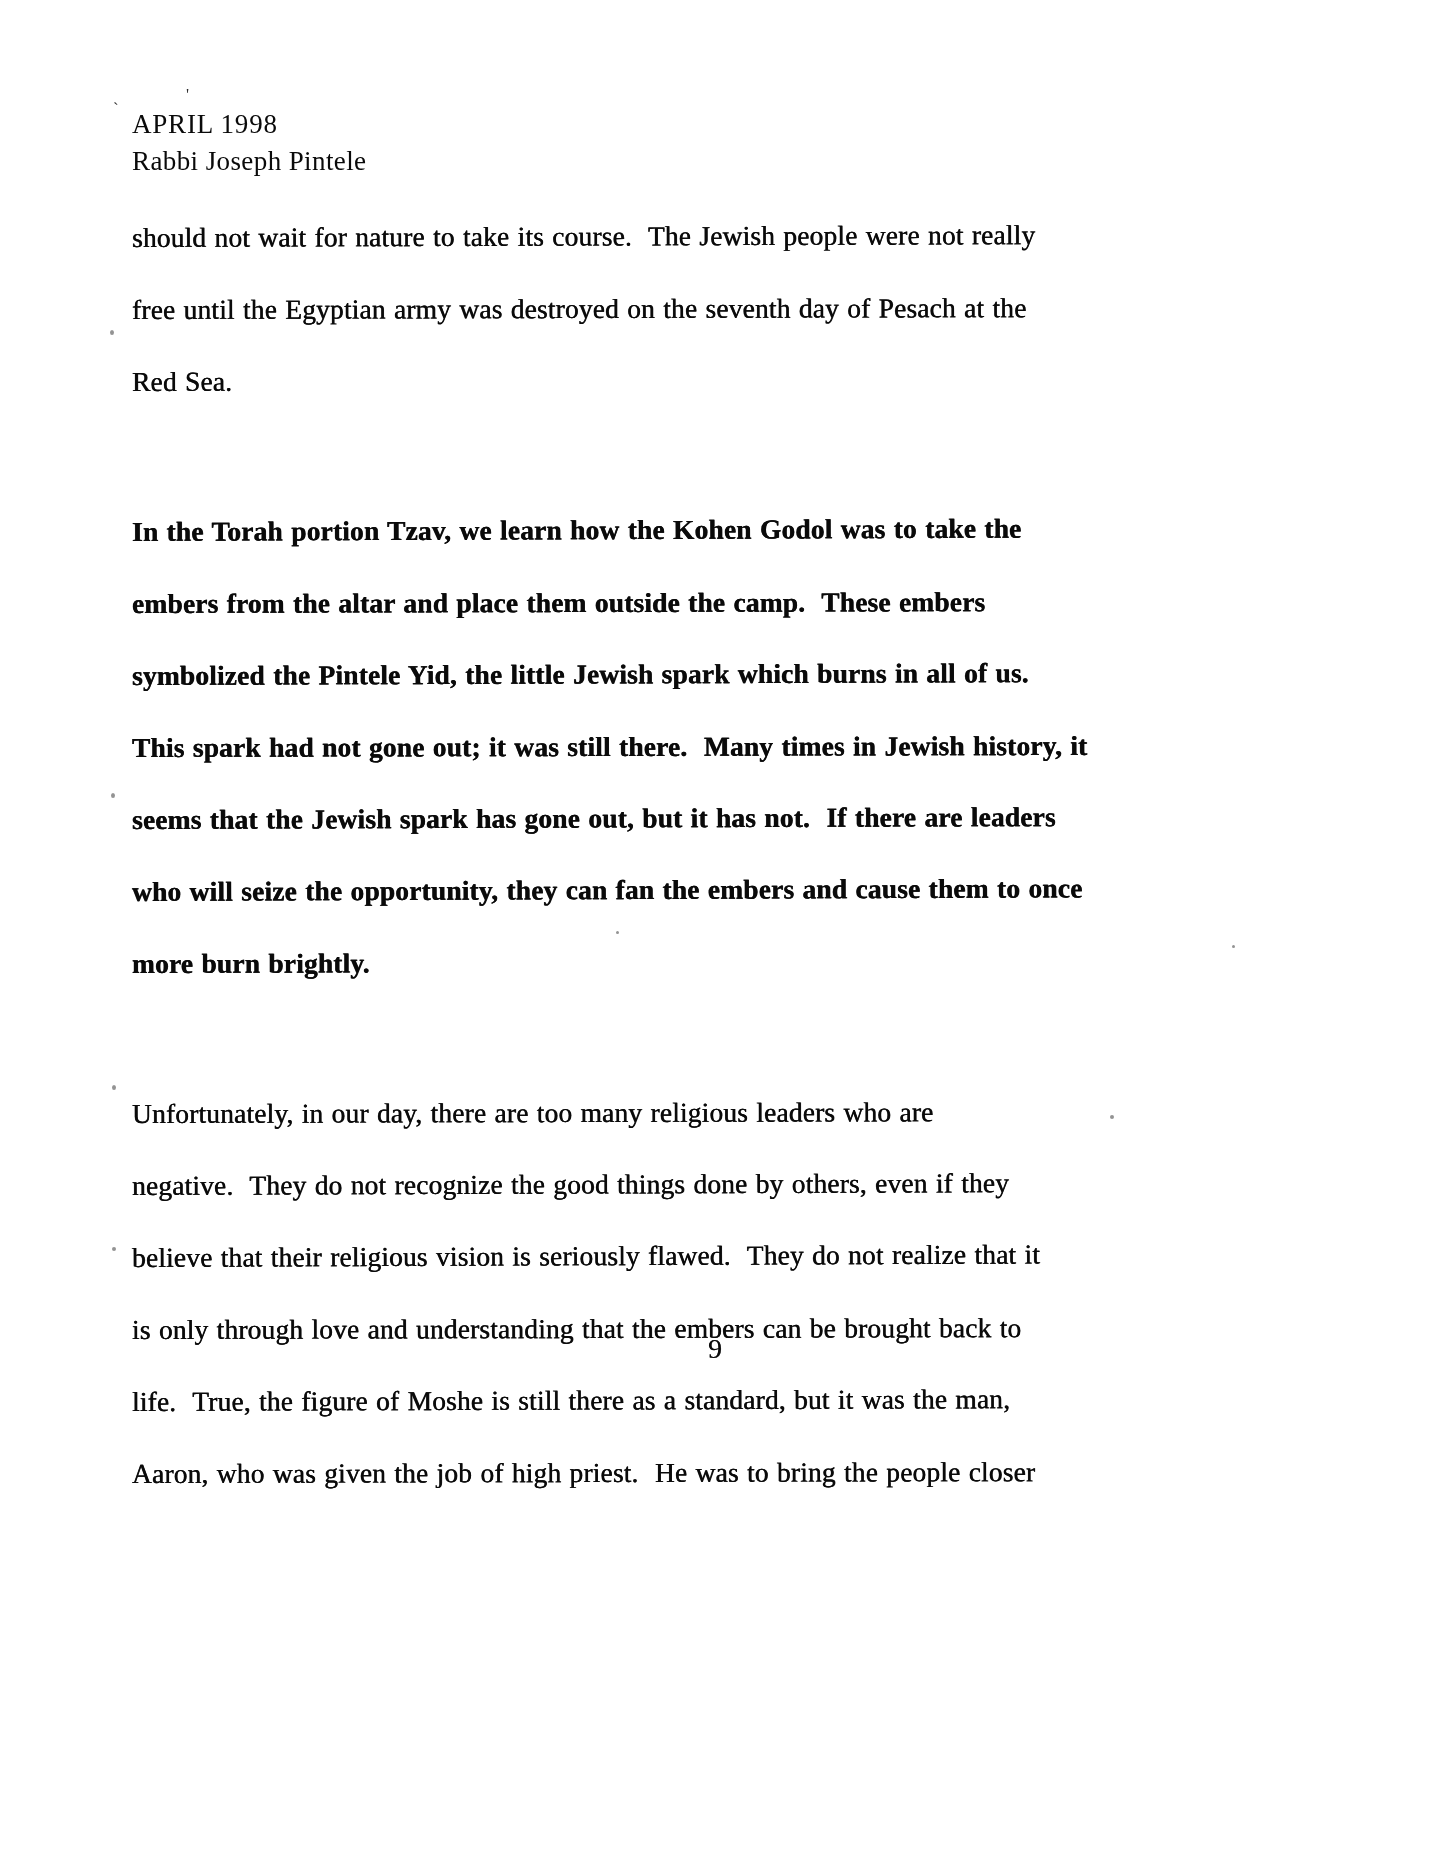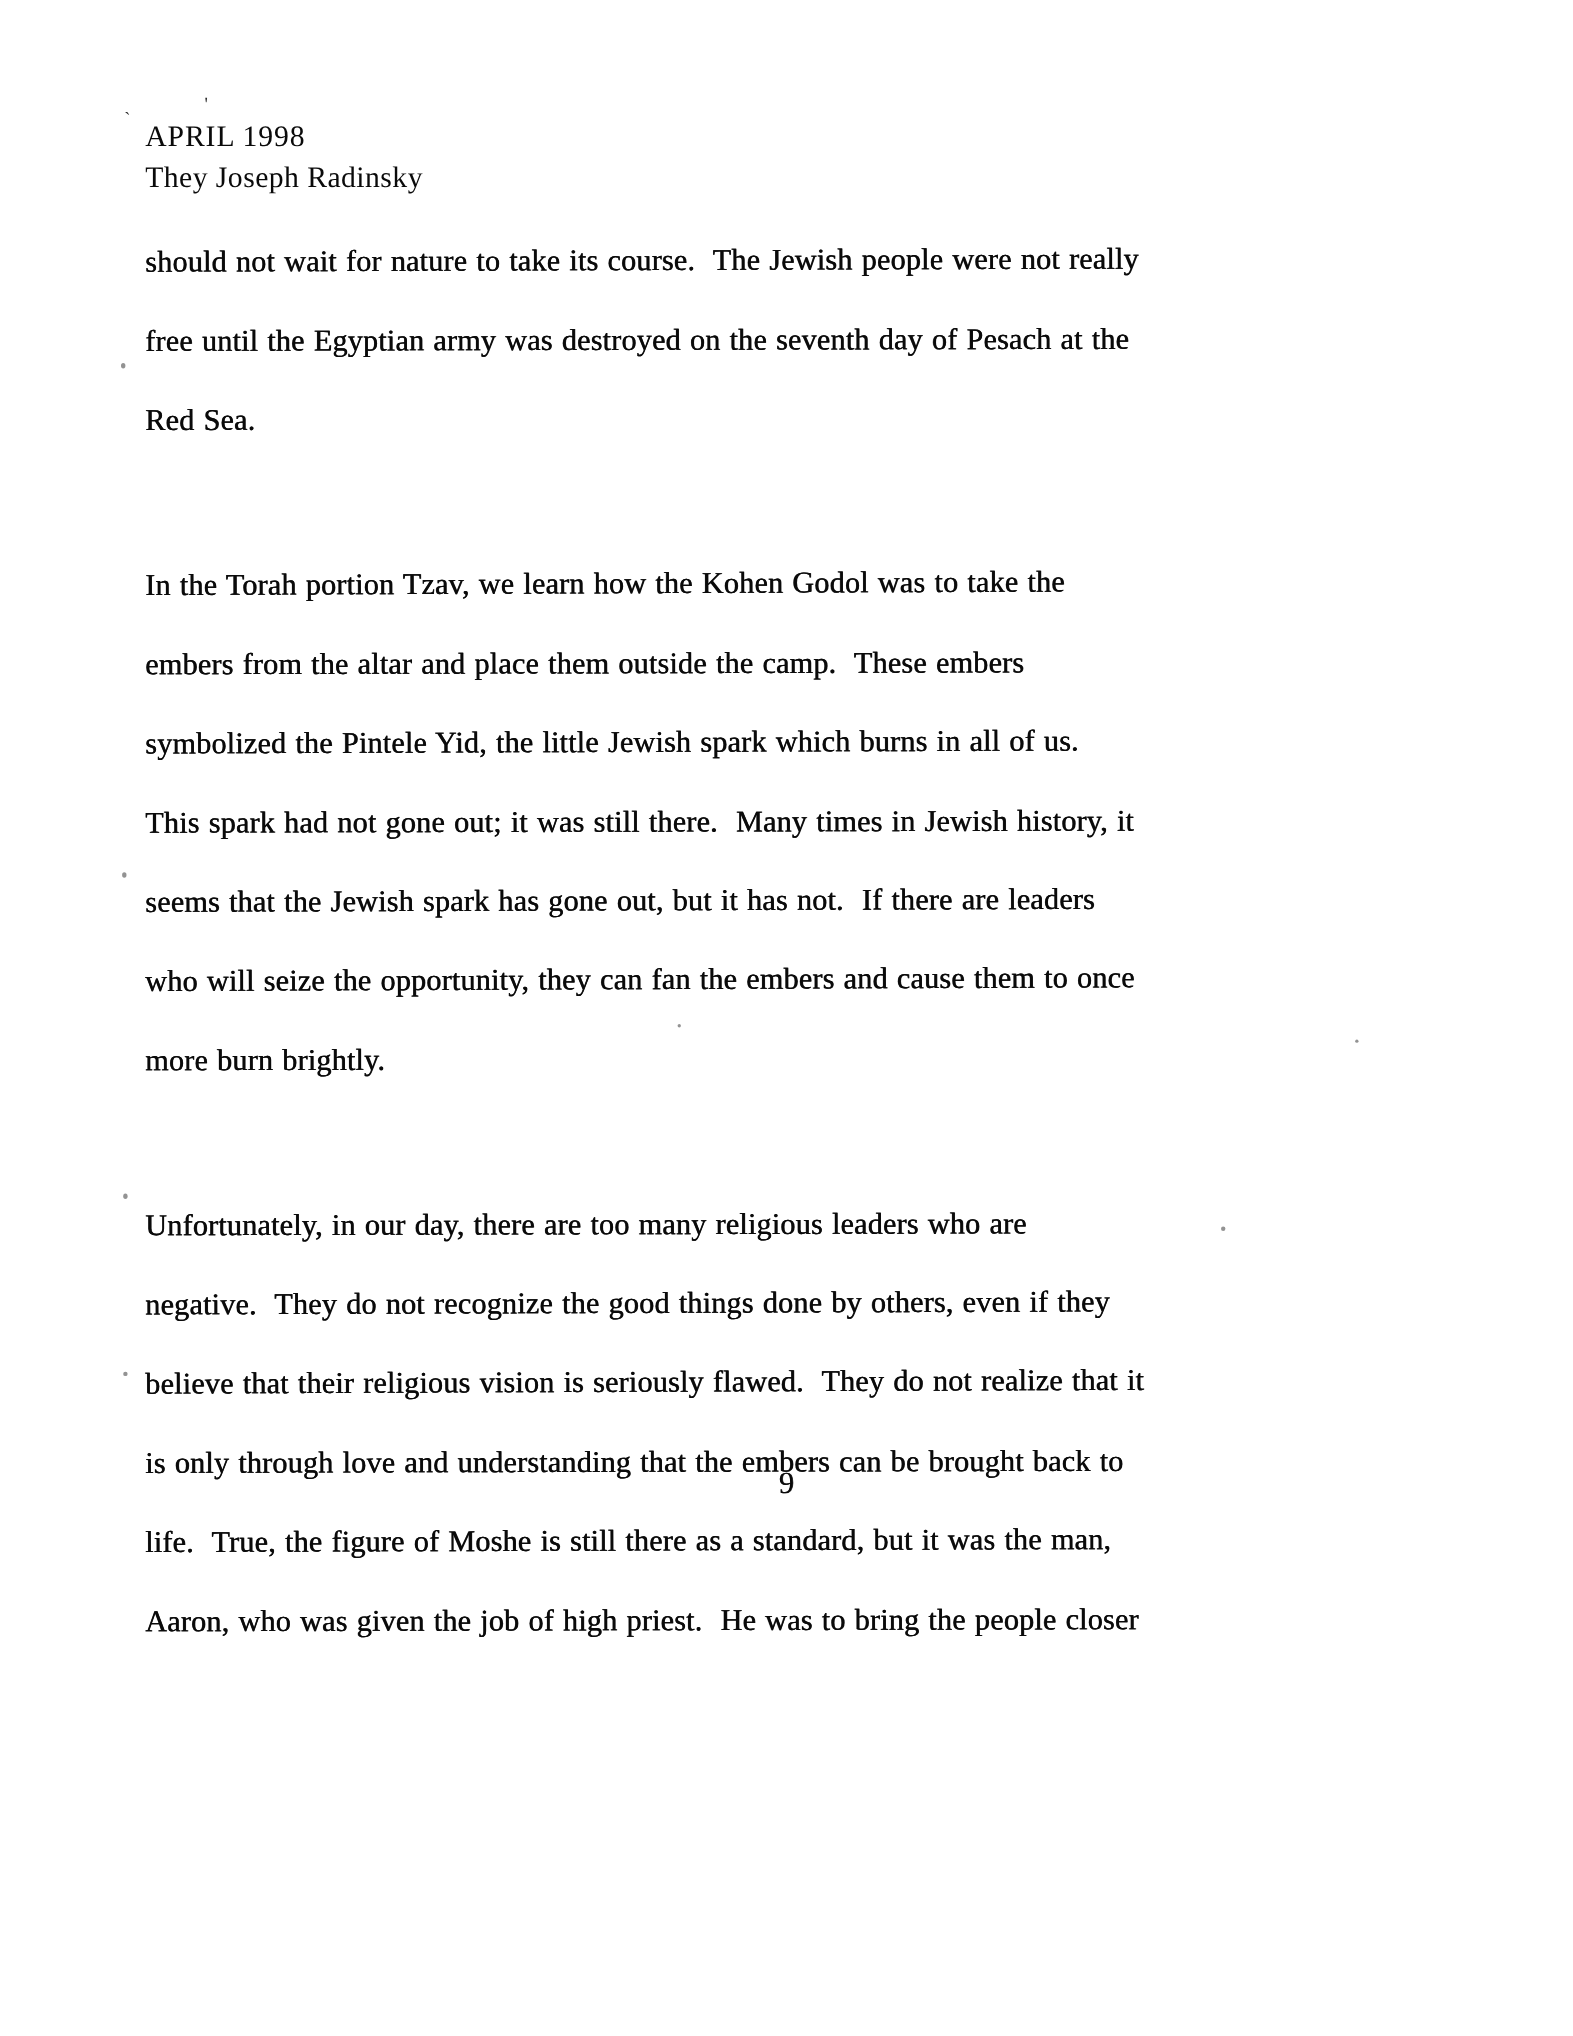--- a/index.html
+++ b/index.html
@@ -51,21 +51,21 @@
 
   .para {
     font-size: 27.5px;
     line-height: 72px;
     text-align: left;
     letter-spacing: 0.15px;
     word-spacing: 1.2px;
     margin: 0;
   }
   .para.p1 { margin-top: 22px; }
-  .para.p2 { margin-top: 78px; }
+  .para.p2 { margin-top: 78px; font-weight: bold; }
   .para.p3 { margin-top: 78px; }
 
   
   .para .ln {
     display: block;
     white-space: pre;
     text-shadow: 0.35px 0 0 rgba(0,0,0,0.85), -0.25px 0 0 rgba(0,0,0,0.5);
   }
 
   .ln.skew-a { transform: rotate(-0.18deg); transform-origin: left center; }
@@ -97,21 +97,21 @@
   <span class="speck" style="left:112px; top:1085px; width:4px; height:5px;"></span>
   <span class="speck" style="left:112px; top:1247px; width:4px; height:4px;"></span>
   <span class="speck" style="left:1110px; top:1115px; width:4px; height:4px;"></span>
   <span class="speck" style="left:616px; top:931px; width:3px; height:3px;"></span>
   <span class="speck" style="left:1232px; top:945px; width:3px; height:3px;"></span>
 
   <div class="content">
 
     <div class="doc-header">
       <div class="line1">APRIL 1998</div>
-      <div class="line2">They Joseph Radinsky</div>
+      <div class="line2">Rabbi Joseph Pintele</div>
     </div>
 
     <p class="para p1">
       <span class="ln skew-a">should not wait for nature to take its course.  The Jewish people were not really</span>
       <span class="ln skew-b">free until the Egyptian army was destroyed on the seventh day of Pesach at the</span>
       <span class="ln skew-a">Red Sea.</span>
     </p>
 
     <p class="para p2">
       <span class="ln skew-c">In the Torah portion Tzav, we learn how the Kohen Godol was to take the</span>

